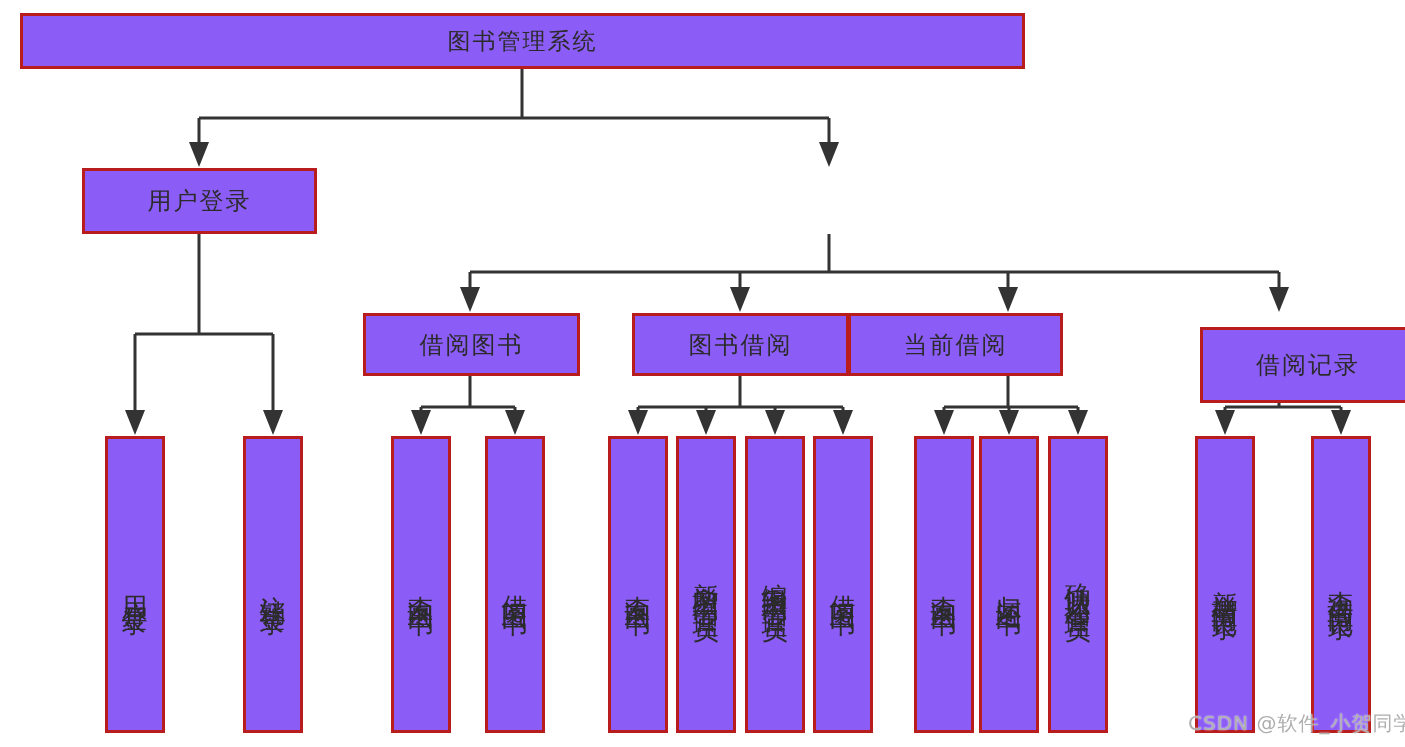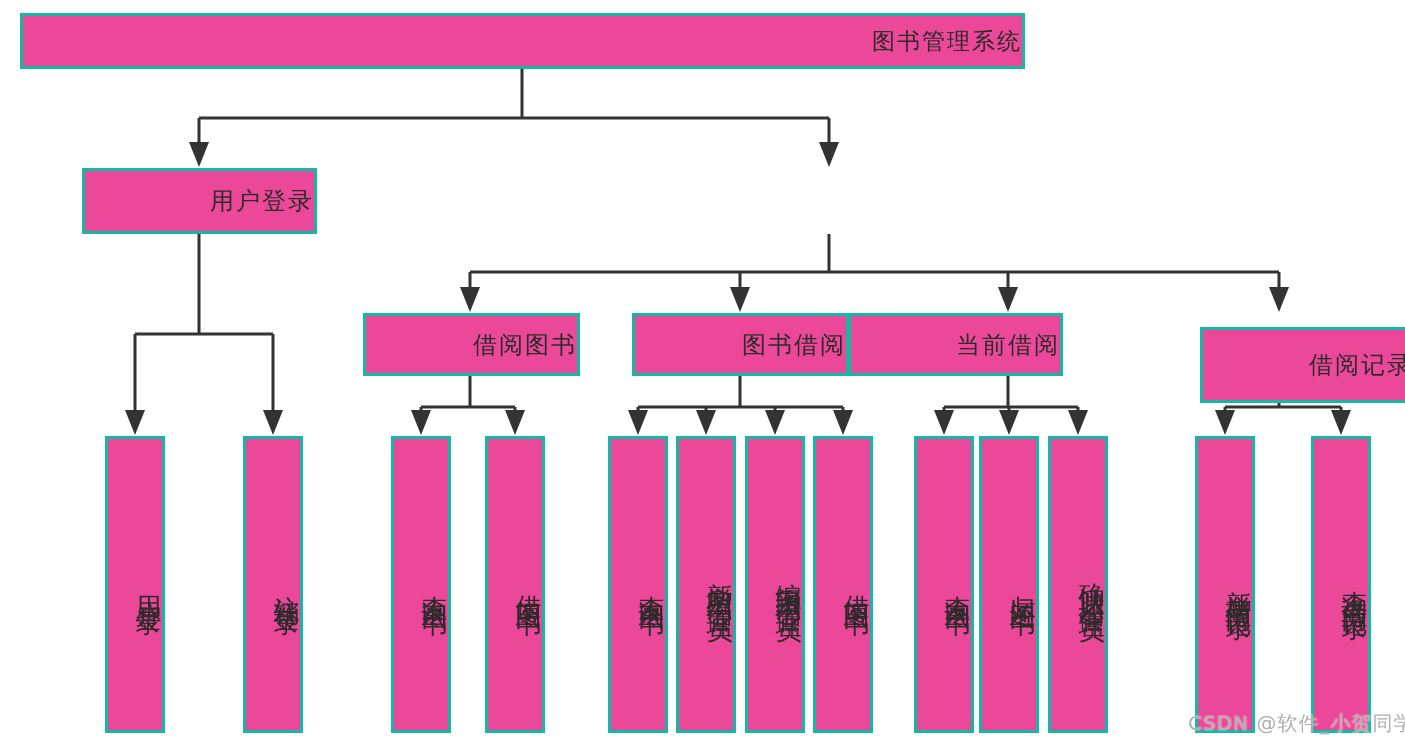--- a/index.html
+++ b/index.html
@@ -19,25 +19,25 @@
   }
   .wire {
     fill: none;
     stroke: #333333;
     stroke-width: 3;
   }
   .ah { fill: #333333; stroke: none; }
   .node {
     position: absolute;
     box-sizing: border-box;
-    border: 3px solid #14b8a6;
-    background: #ec4899;
+    border: 3px solid #b91c1c;
+    background: #8b5cf6;
     display: flex;
     align-items: center;
-    justify-content: flex-end;
+    justify-content: center;
     color: #2b2b2b;
   }
   .node.h span {
     font-size: 24px;
     letter-spacing: 2px;
     white-space: nowrap;
     line-height: 1;
   }
   .node.root span {
     font-size: 23px;

